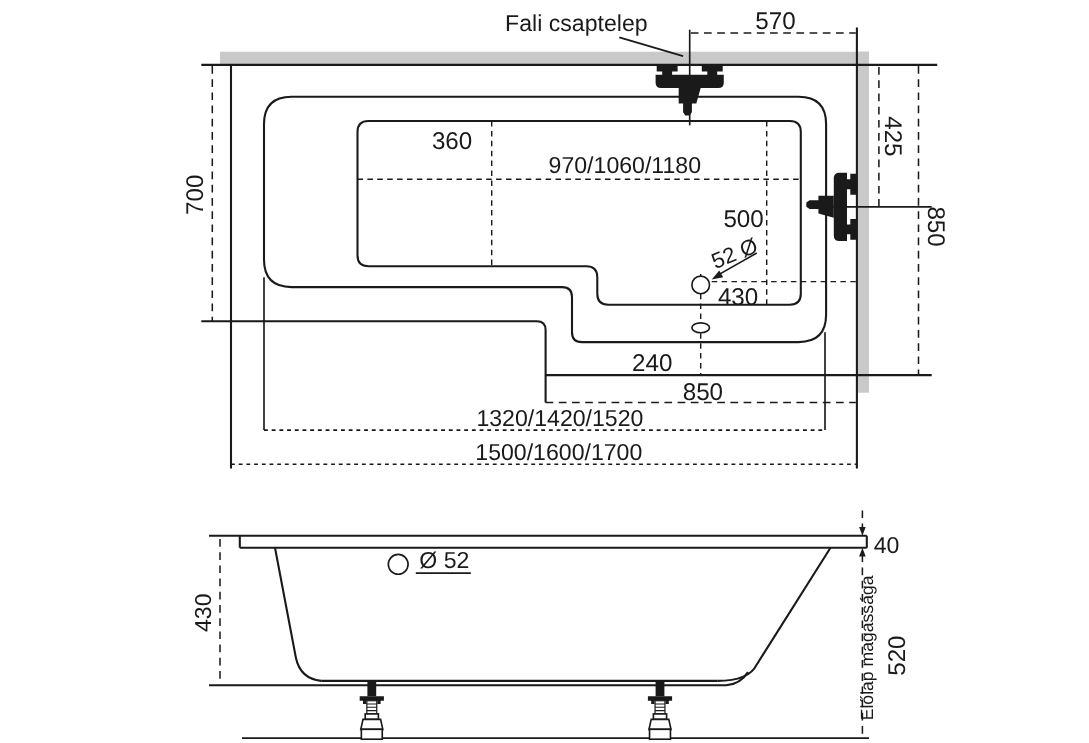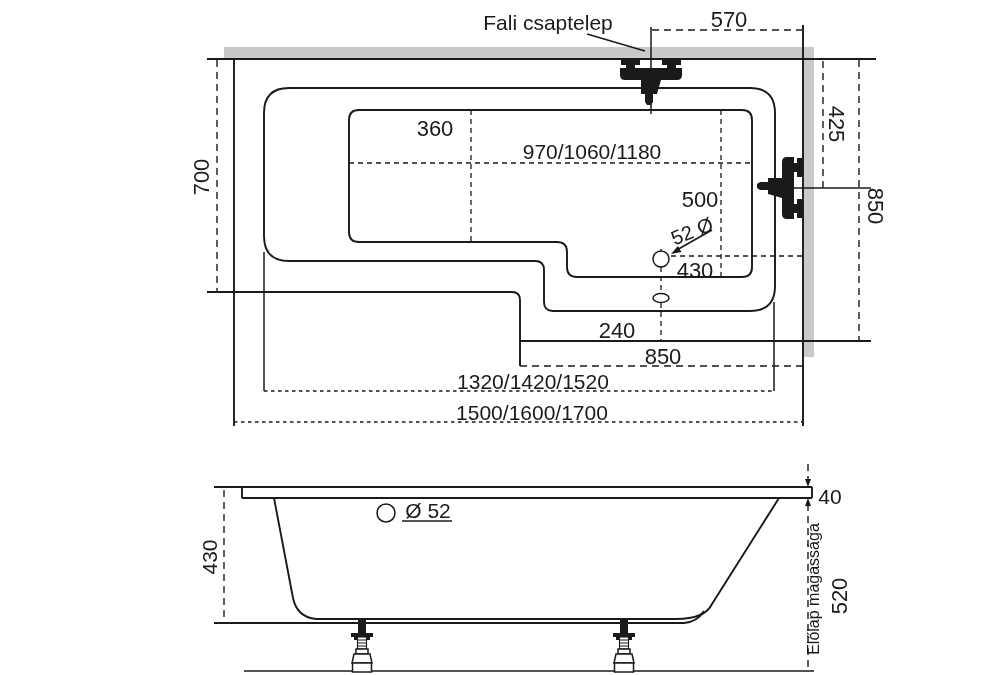--- a/index.html
+++ b/index.html
@@ -6,21 +6,20 @@
     --line:#1a1a1a;
     --wall:#c9c9c9;
     --bg:#ffffff;
   }
   html,body{margin:0;padding:0;background:var(--bg);}
   .canvas{
     position:relative;
     width:816px;height:675px;
     background:var(--bg);
     font-family:"Liberation Sans", sans-serif;
-    padding-left:24px;
   }
   svg{display:block;}
   svg text{
     fill:var(--line);
     font-family:"Liberation Sans", sans-serif;
   }
   .ol{fill:none;stroke:var(--line);stroke-width:1.9;}
   .xl{fill:none;stroke:var(--line);stroke-width:1.5;}
   .dl{fill:none;stroke:var(--line);stroke-width:1.4;stroke-dasharray:7 5;}
   .cl{fill:none;stroke:var(--line);stroke-width:1.3;stroke-dasharray:5 4;}

